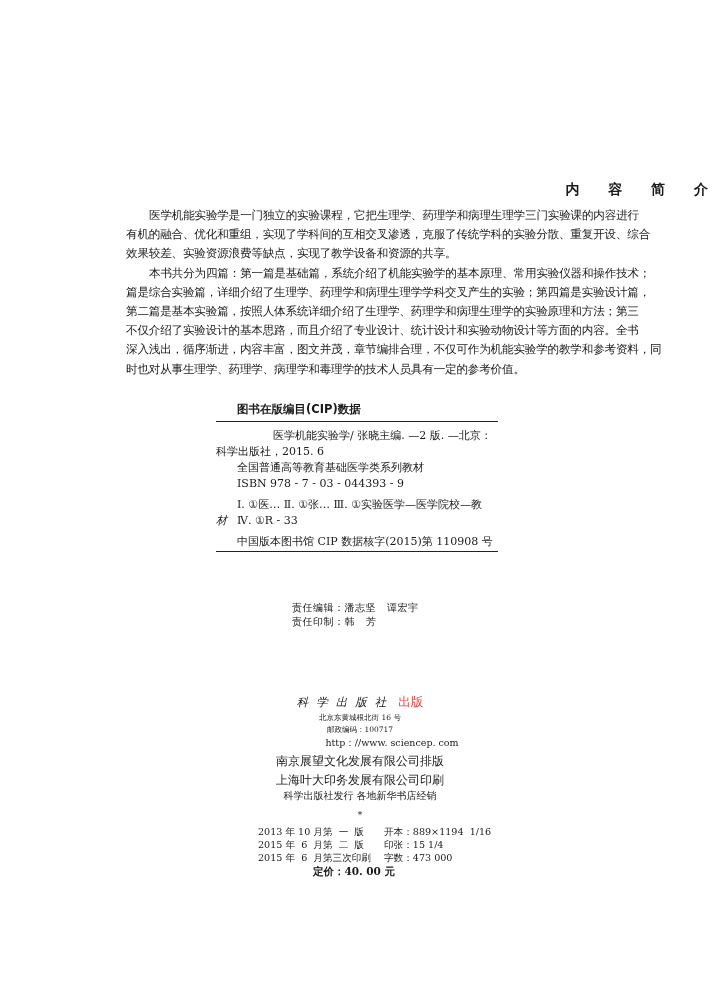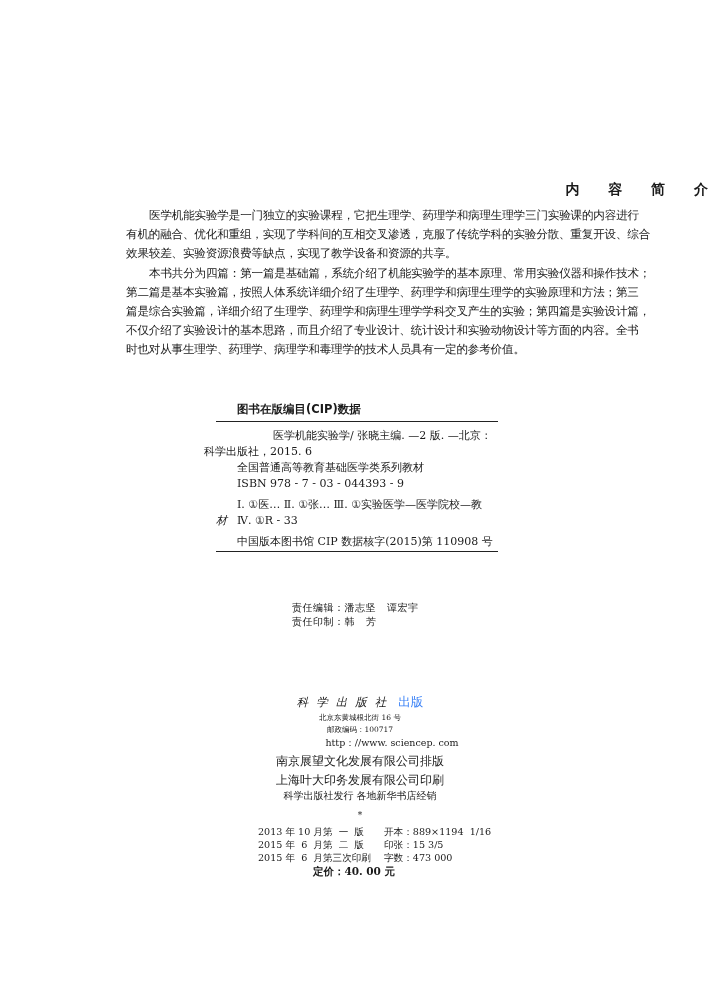--- a/index.html
+++ b/index.html
@@ -81,21 +81,21 @@
       white-space: nowrap;
     }
     .publisher .pub-name {
       font-weight: normal;
       font-style: italic;
       letter-spacing: 8px;
       font-size: 11.5px;
     }
     .publisher .pub-suffix {
       font-size: 12.5px;
-      color: #3b82f6;
+      color: #ef4444;
     }
     .center-line {
       left: 0; width: 720px;
       text-align: center;
       white-space: nowrap;
     }
     .small-line { font-size: 7.5px; line-height: 12px; }
     .url-line { font-size: 9.5px; line-height: 14px; padding-left: 32px; }
     .company-line { font-size: 12px; line-height: 18px; font-family: "DejaVu Sans", "Liberation Sans", sans-serif; }
     .dist-line { font-size: 10px; line-height: 14px; font-family: "DejaVu Sans", "Liberation Sans", sans-serif; }
@@ -125,32 +125,33 @@
 <div class="abs intro-title">内 容 简 介</div>
 
 <div class="abs intro-body">
   <div class="para">
     <span class="line indent">医学机能实验学是一门独立的实验课程，它把生理学、药理学和病理生理学三门实验课的内容进行</span>
     <span class="line">有机的融合、优化和重组，实现了学科间的互相交叉渗透，克服了传统学科的实验分散、重复开设、综合</span>
     <span class="line last">效果较差、实验资源浪费等缺点，实现了教学设备和资源的共享。</span>
   </div>
   <div class="para">
     <span class="line indent">本书共分为四篇：第一篇是基础篇，系统介绍了机能实验学的基本原理、常用实验仪器和操作技术；</span>
+    <span class="line">篇是综合实验篇，详细介绍了生理学、药理学和病理生理学学科交叉产生的实验；第四篇是实验设计篇，</span>
     <span class="line">第二篇是基本实验篇，按照人体系统详细介绍了生理学、药理学和病理生理学的实验原理和方法；第三</span>
-    <span class="line">篇是综合实验篇，详细介绍了生理学、药理学和病理生理学学科交叉产生的实验；第四篇是实验设计篇，</span>
     <span class="line">不仅介绍了实验设计的基本思路，而且介绍了专业设计、统计设计和实验动物设计等方面的内容。全书</span>
+    <span class="line">深入浅出，循序渐进，内容丰富，图文并茂，章节编排合理，不仅可作为机能实验学的教学和参考资料，同</span>
     <span class="line last">时也对从事生理学、药理学、病理学和毒理学的技术人员具有一定的参考价值。</span>
   </div>
 </div>
 
 <div class="abs cip-title">图书在版编目(CIP)数据</div>
 <div class="abs cip-rule" style="top:421px;"></div>
 
 <div class="abs cip-text" style="left:237px; top:428px;padding-left:36px;">医学机能实验学/ 张晓主编. —2 版. —北京：</div>
-<div class="abs cip-text" style="left:204px; top:444px;">科学出版社，2015. 6</div>
+<div class="abs cip-text" style="left:216px; top:444px;">科学出版社，2015. 6</div>
 <div class="abs cip-text" style="left:237px; top:460px;">全国普通高等教育基础医学类系列教材</div>
 <div class="abs cip-text" style="left:237px; top:476px;">ISBN 978 - 7 - 03 - 044393 - 9</div>
 
 <div class="abs cip-text" style="left:237px; top:497px;">Ⅰ. ①医…   Ⅱ. ①张…   Ⅲ. ①实验医学—医学院校—教</div>
 <div class="abs cip-text" style="left:216px; top:513px; font-style:italic;">材</div>
 <div class="abs cip-text" style="left:237px; top:513px;">Ⅳ. ①R - 33</div>
 
 <div class="abs cip-text" style="left:237px; top:534px;">中国版本图书馆 CIP 数据核字(2015)第 110908 号</div>
 <div class="abs cip-rule" style="top:551px;"></div>
 
@@ -175,21 +176,21 @@
 <div class="abs center-line dist-line" style="top:789px;">科学出版社发行   各地新华书店经销</div>
 <div class="abs center-line star" style="top:810px;">*</div>
 
 <div class="abs edition-table">
   <div class="row">
     <span class="c1" style="white-space:pre;">2013 年 10 月第  一  版</span>
     <span class="c2" style="white-space:pre;">开本：889×1194  1/16</span>
   </div>
   <div class="row">
     <span class="c1" style="white-space:pre;">2015 年  6  月第  二  版</span>
-    <span class="c2" style="white-space:pre;">印张：15 3/5</span>
+    <span class="c2" style="white-space:pre;">印张：15 1/4</span>
   </div>
   <div class="row">
     <span class="c1" style="white-space:pre;">2015 年  6  月第三次印刷</span>
     <span class="c2" style="white-space:pre;">字数：473 000</span>
   </div>
 </div>
 
 <div class="abs price">定价：40. 00 元</div>
 
 </body></html>

